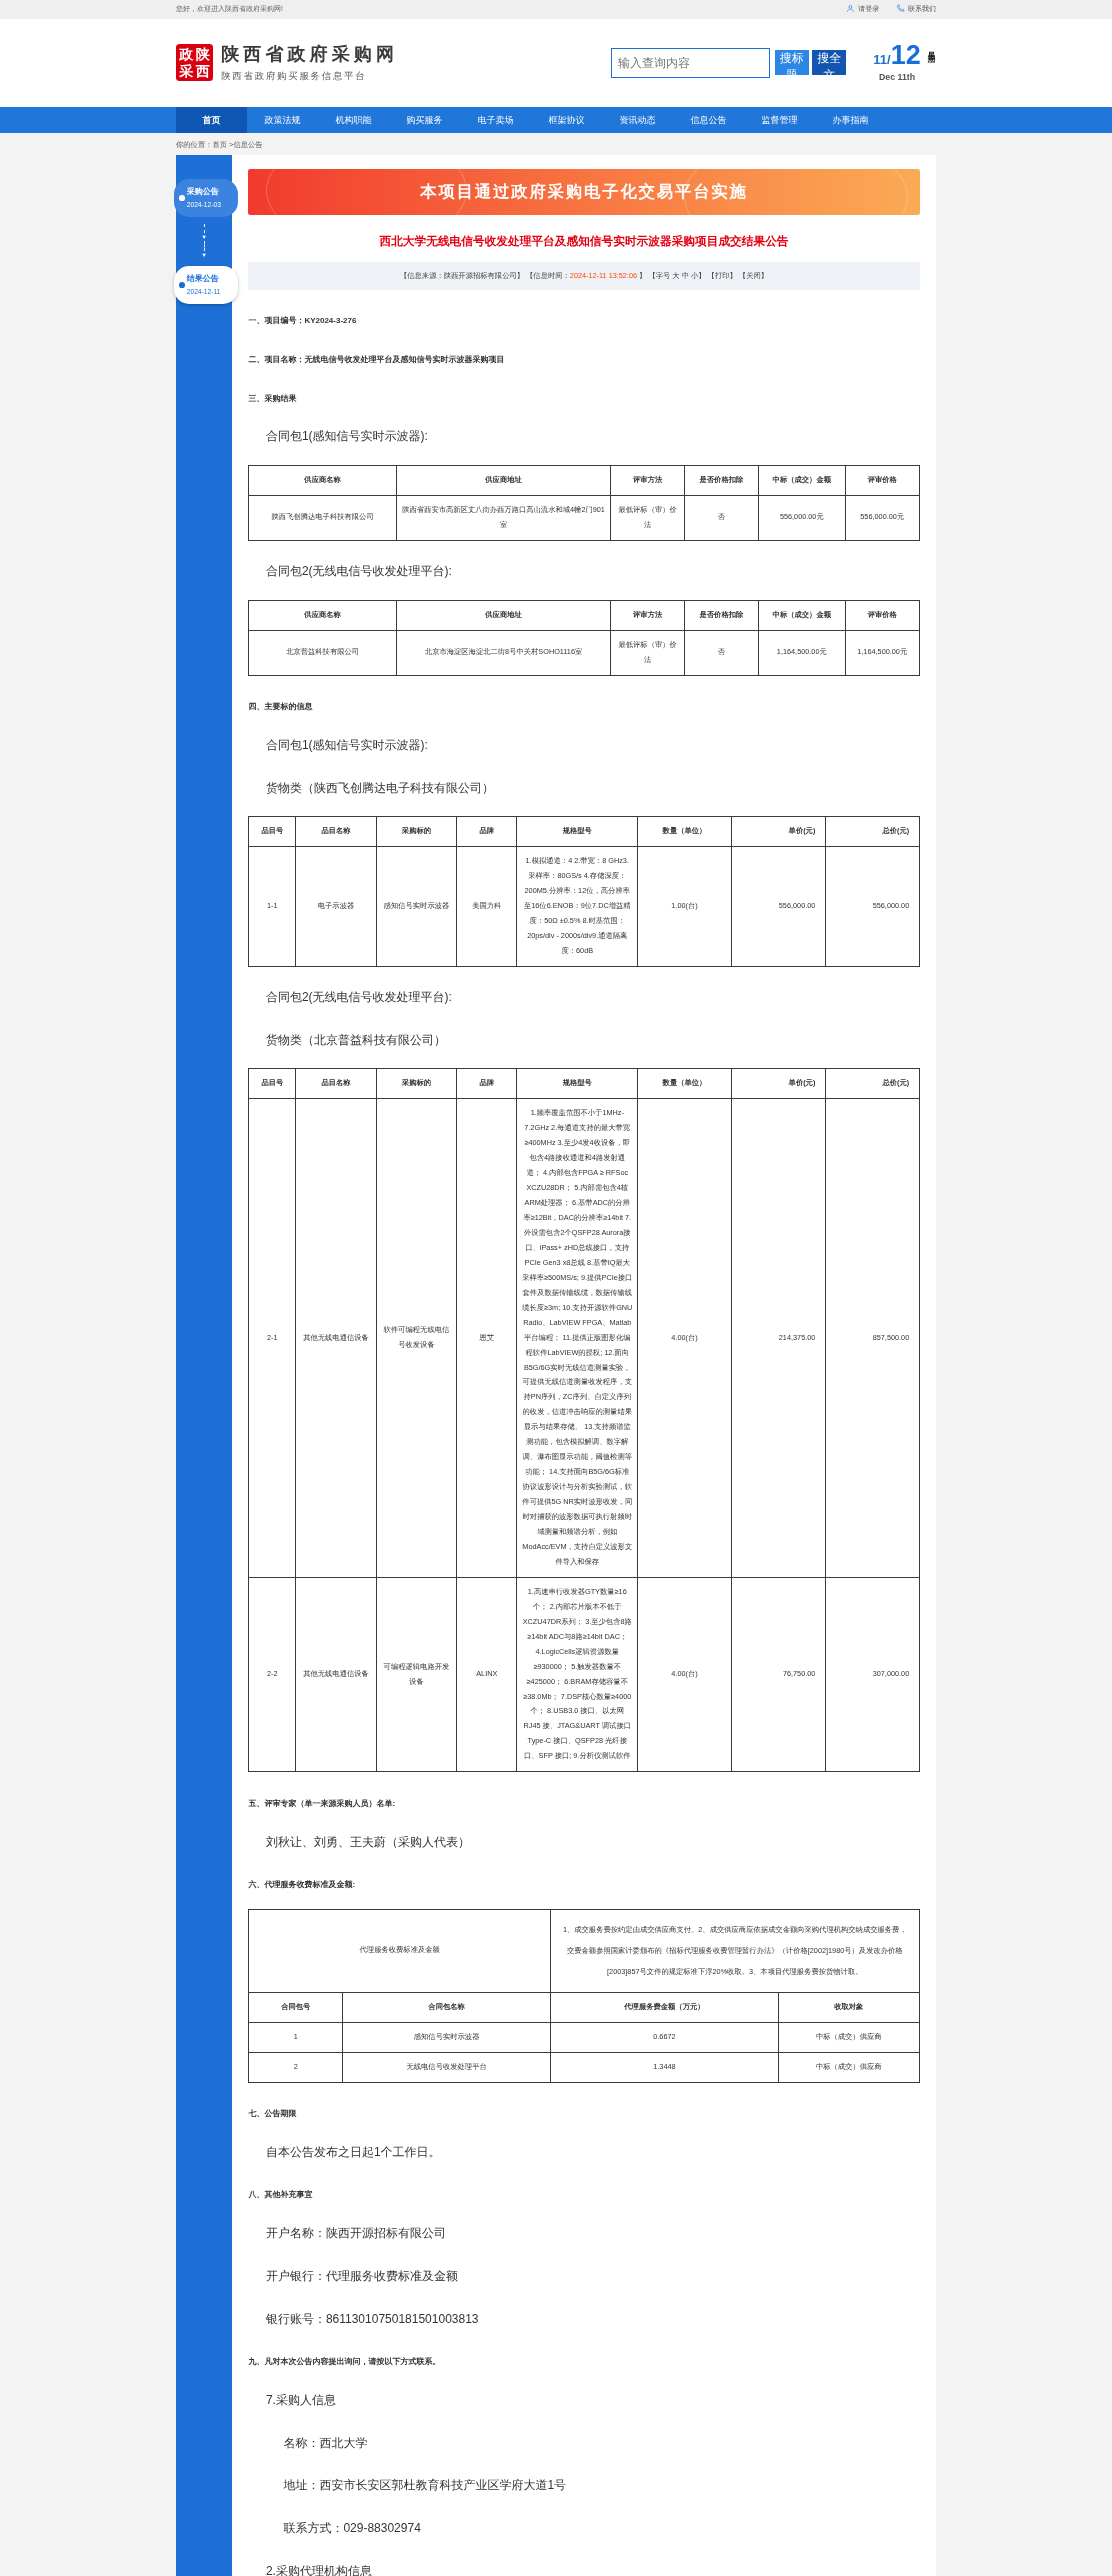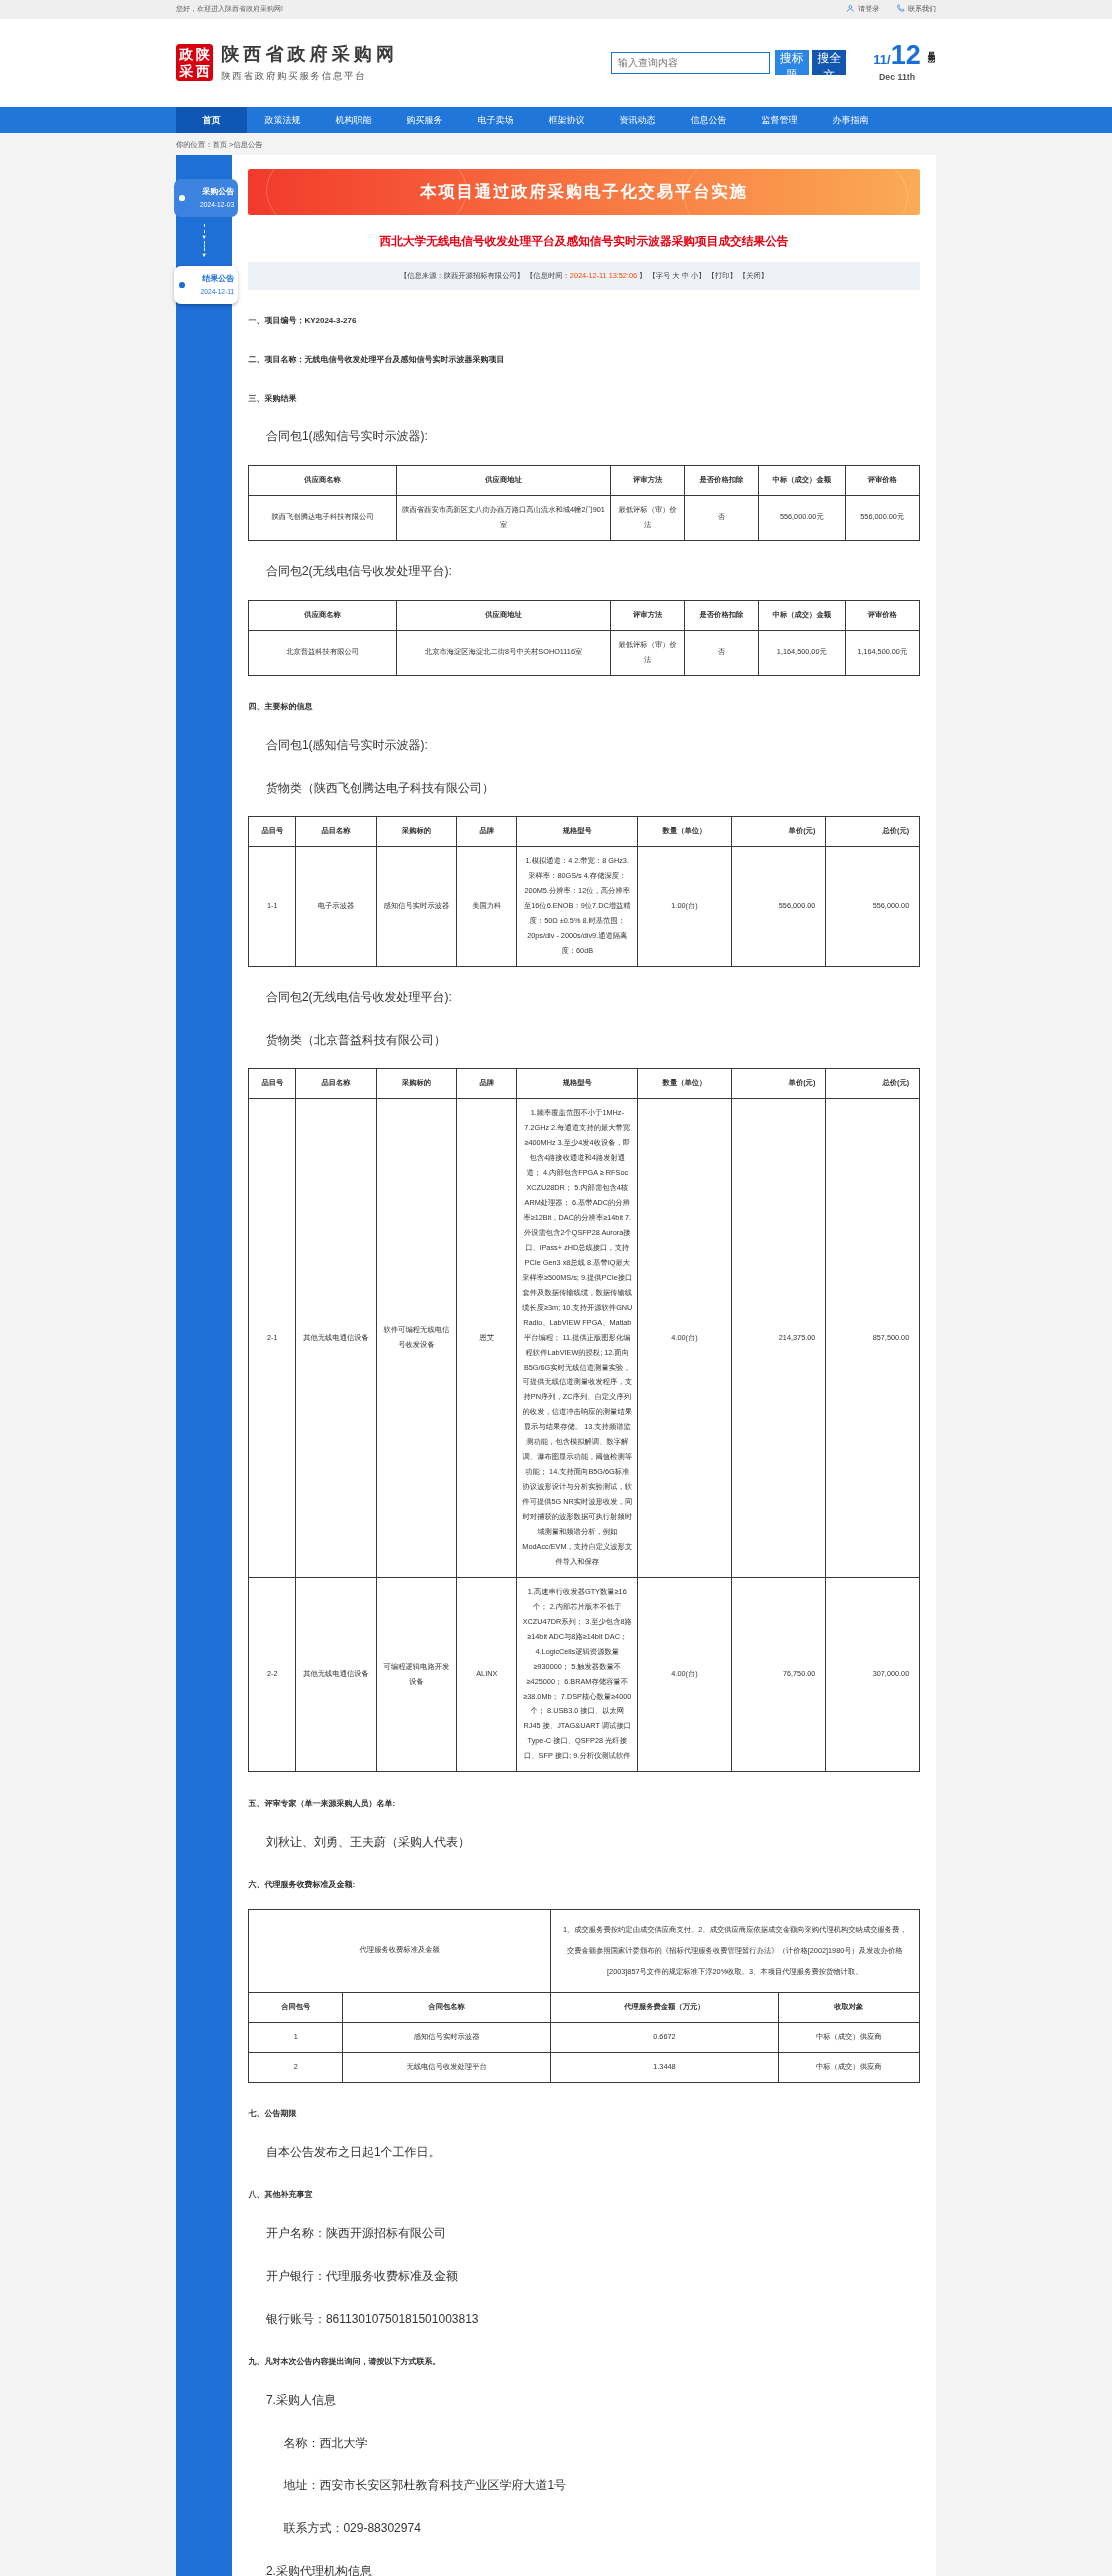--- a/index.html
+++ b/index.html
@@ -11,21 +11,21 @@
   .topbar-right{display:flex;gap:16.4px}
   .tb-link{display:flex;align-items:center;gap:3.5px;color:#555;cursor:pointer;text-decoration:none}
   
   header{background:#fff}
   .header-inner{display:flex;align-items:center;height:88px}
   .brand{display:flex;align-items:center;gap:8.2px}
   .logo{width:37px;height:37px;background:#d8000f;border-radius:3.5px;display:grid;grid-template-columns:1fr 1fr;place-items:center;color:#fff;font-weight:bold;font-size:14px;padding:1.8px;line-height:1}
   .site-title{font-size:18px;font-weight:bold;letter-spacing:4.1px;color:#3a3a3a}
   .site-subtitle{font-size:9.4px;color:#585858;letter-spacing:1.8px;margin-top:4.1px}
   .search{margin-left:auto;display:flex;align-items:center}
-  .search input{width:159px;height:22px;border:1.2px solid #1b6fd8;padding:0 5.8px;font-size:10px;outline:none;color:#333;background:#fff}
+  .search input{width:159px;height:30px;border:1.2px solid #1b6fd8;padding:0 5.8px;font-size:12px;outline:none;color:#333;background:#fff}
   .search .btn{height:24.6px;width:34px;color:#fff;font-size:12px;border:none;cursor:pointer}
   .btn-title{background:#2b87e3;margin-left:4.7px}
   .btn-full{background:#1256b0;margin-left:3.5px}
   .datebox{margin-left:27px;display:flex;gap:5.3px;align-items:flex-start}
   .date-left{text-align:center}
   .date-line{color:#1b6fd8;font-weight:bold;display:flex;align-items:flex-end;justify-content:center}
   .d-small{font-size:13px;line-height:1.4}
   .d-big{font-size:27px;line-height:.95}
   .d-en{font-size:8.8px;color:#555;font-weight:bold;margin-top:2.9px}
   .d-week{writing-mode:vertical-rl;font-size:7.6px;color:#222;letter-spacing:2.9px;margin-top:1.2px;font-weight:bold}
@@ -33,21 +33,21 @@
   nav{background:#2176d9}
   .nav-inner{display:flex}
   .nav-item{width:71px;text-align:center;line-height:26px;color:#fff;font-size:9px;cursor:pointer;text-decoration:none}
   .nav-item.active{background:#0f57b5;font-weight:bold}
   
   .breadcrumb{font-size:7.3px;color:#555;padding:7px 0 5.8px}
   .breadcrumb a{color:#555;text-decoration:none}
   
   .main{display:flex;margin-bottom:14px;align-items:stretch}
   .sidebar{width:56px;background:#1e6fd6;flex-shrink:0;padding-top:23.4px}
-  .side-item{width:64px;margin:0 auto 0 -2.3px;border-radius:7px;padding:6.4px 3.5px 6.4px 13px;position:relative;text-align:right;cursor:pointer;z-index:2}
+  .side-item{width:64px;margin:0 auto 0 -2.3px;border-radius:15px;padding:6.4px 3.5px 6.4px 13px;position:relative;text-align:left;cursor:pointer;z-index:2}
   .si-dot{position:absolute;left:5.3px;top:50%;transform:translateY(-50%);width:5.8px;height:5.8px;border-radius:50%}
   .item1{background:#3c83e0;color:#fff}
   .item1 .si-dot{background:#fff}
   .item2{background:#fff;color:#1b6fd8;box-shadow:0 1.2px 3.5px rgba(0,0,0,.25)}
   .item2 .si-dot{background:#1b6fd8}
   .si-title{font-size:8px;font-weight:bold;line-height:1.8}
   .si-date{font-size:6.7px;line-height:1.6}
   .side-connector{display:flex;flex-direction:column;align-items:center;color:#fff;margin:7px 0}
   .dash{width:0;border-left:1.2px dashed rgba(255,255,255,.9);height:9.4px}
   .arrow{font-size:5.8px;line-height:1.4}

